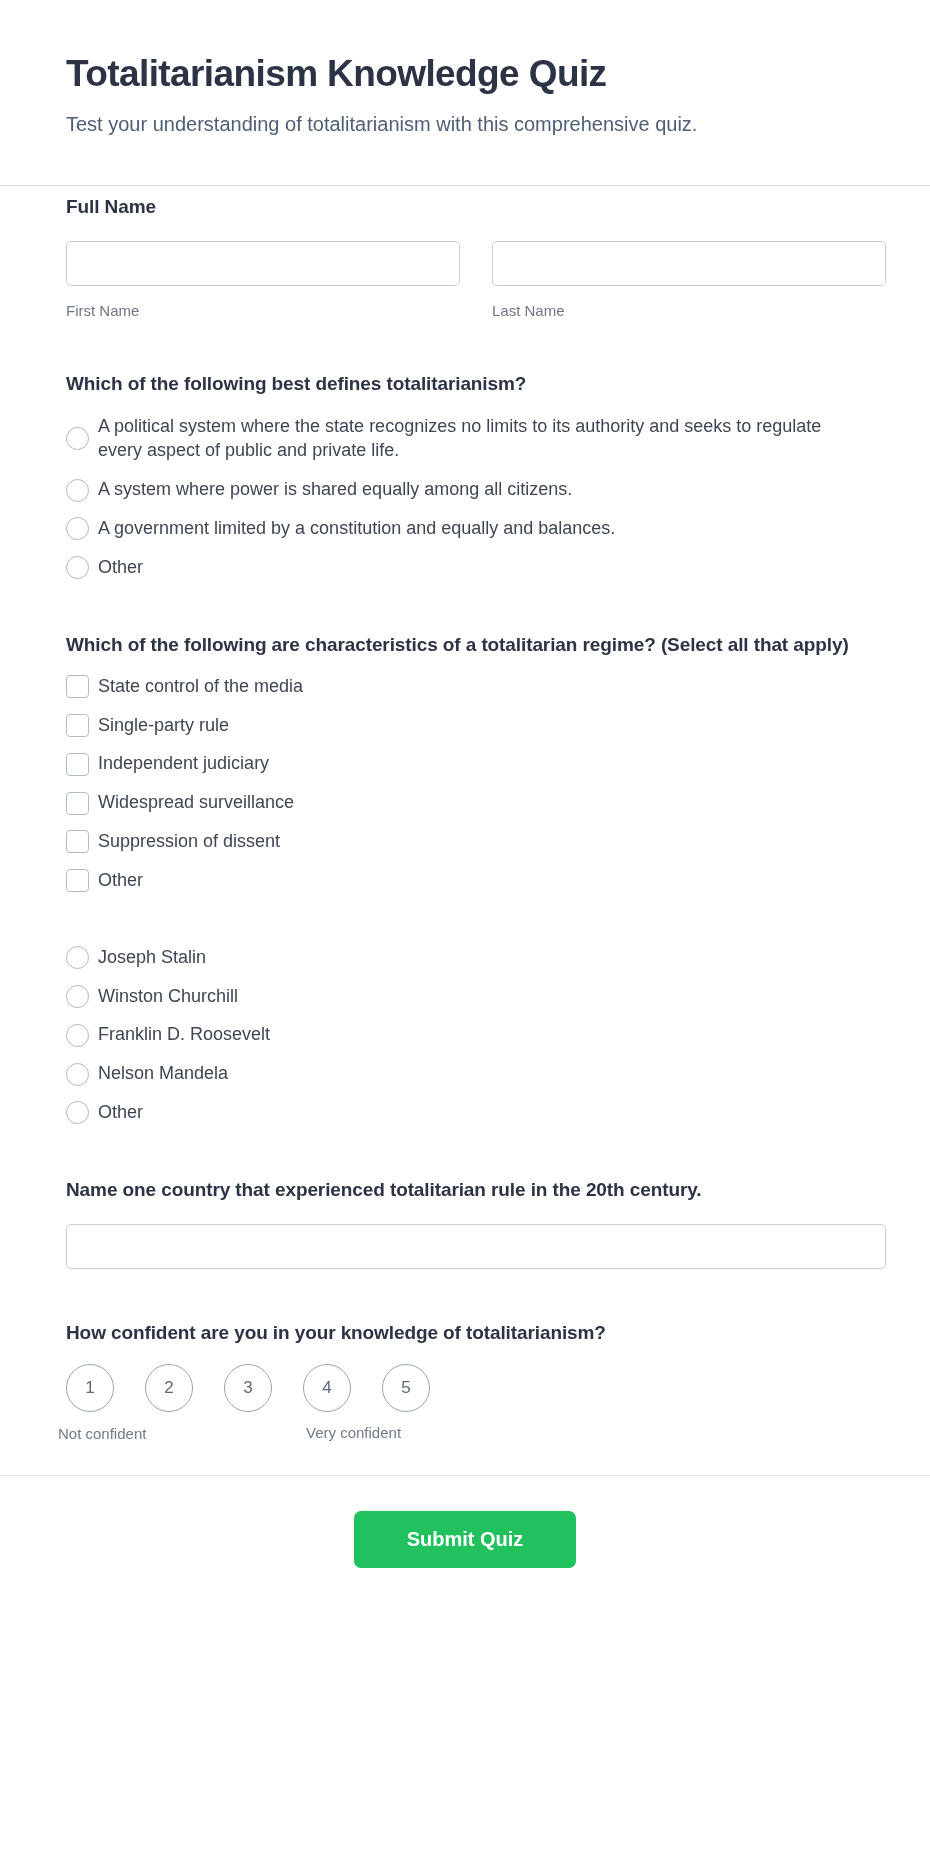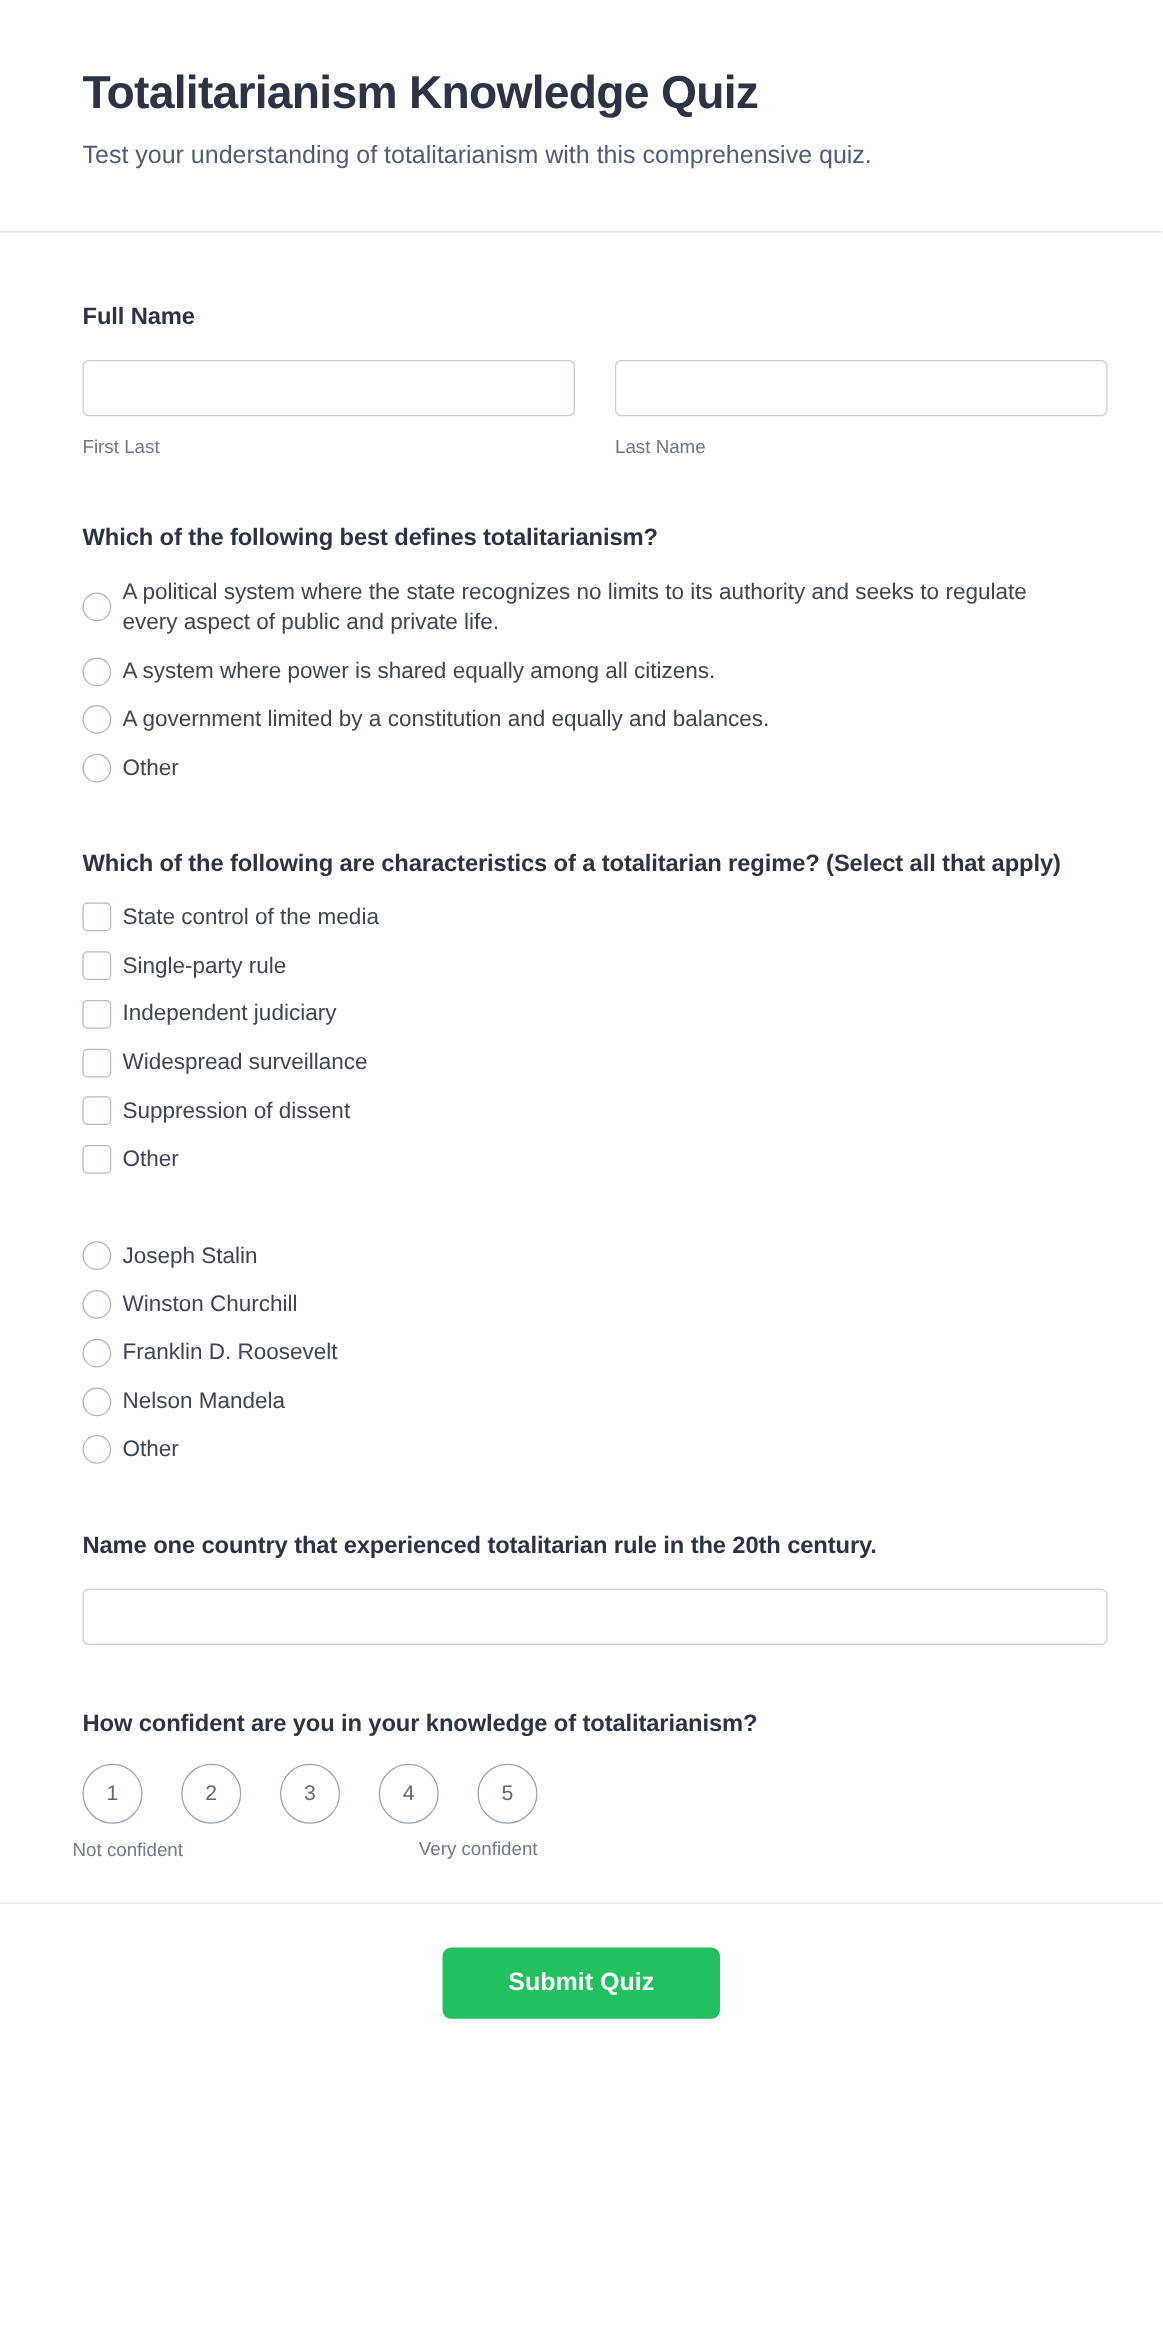--- a/index.html
+++ b/index.html
@@ -16,21 +16,21 @@
     font-size:37px; font-weight:700; color:#2c3345;
     letter-spacing:-0.6px; line-height:1.2;
   }
   .page-subtitle {
     margin-top:15px; font-size:20px; color:#4f5e75; line-height:1.35;
   }
   .divider { border-top:1px solid #dfe1e9; margin-top:47px; }
 
   
   .form { padding:8px 44px 0 66px; }
-  .field { margin-top:47px; }
+  .field { }
   .q-label {
     font-size:19px; font-weight:700; color:#2c3345; line-height:1.32;
     max-width:822px; letter-spacing:-0.1px;
   }
   .name-row { display:flex; gap:32px; margin-top:22px; }
   .half { flex:1 1 0; }
   input.text-input {
     display:block; width:100%; height:45px;
     border:1px solid #c7cdd9; border-radius:5px; background:#fff;
     font-family:inherit; font-size:18px; color:#2c3345; padding:0 12px;
@@ -50,21 +50,21 @@
 
   
   .scale-row { display:flex; gap:31px; margin-top:19px; }
   .scale-circle {
     width:48px; height:48px; border:1.6px solid #9aa3b5; border-radius:50%;
     display:flex; align-items:center; justify-content:center;
     font-size:17px; color:#5d6879; background:#fff; cursor:pointer;
   }
   .scale-labels { position:relative; height:18px; margin-top:12px; font-size:15px; color:#707a8a; }
   .scale-label-min { position:absolute; left:-8px; top:1px; }
-  .scale-label-max { position:absolute; left:269px; top:0; }
+  .scale-label-max { position:absolute; left:240px; top:0; }
 
   
   .footer-divider { border-top:1px solid #e3e5ec; margin-top:33px; }
   .footer { display:flex; justify-content:center; padding:35px 0 56px 0; }
   .submit-btn {
     width:222px; height:57px; background:#21c15e; color:#ffffff;
     border:none; border-radius:7px; font-family:inherit;
     font-size:20px; font-weight:600; cursor:pointer;
   }
 </style>
@@ -79,21 +79,21 @@
   </div>
   <div class="divider"></div>
 
   <div class="form">
 
     <div class="field">
       <div class="q-label">Full Name</div>
       <div class="name-row">
         <div class="half">
           <input type="text" class="text-input" style="">
-          <div class="sublabel">First Last</div>
+          <div class="sublabel">First Name</div>
         </div>
         <div class="half">
           <input type="text" class="text-input" style="">
           <div class="sublabel">Last Name</div>
         </div>
       </div>
     </div>
 
 
     <div class="question" style="margin-top:52px;">

